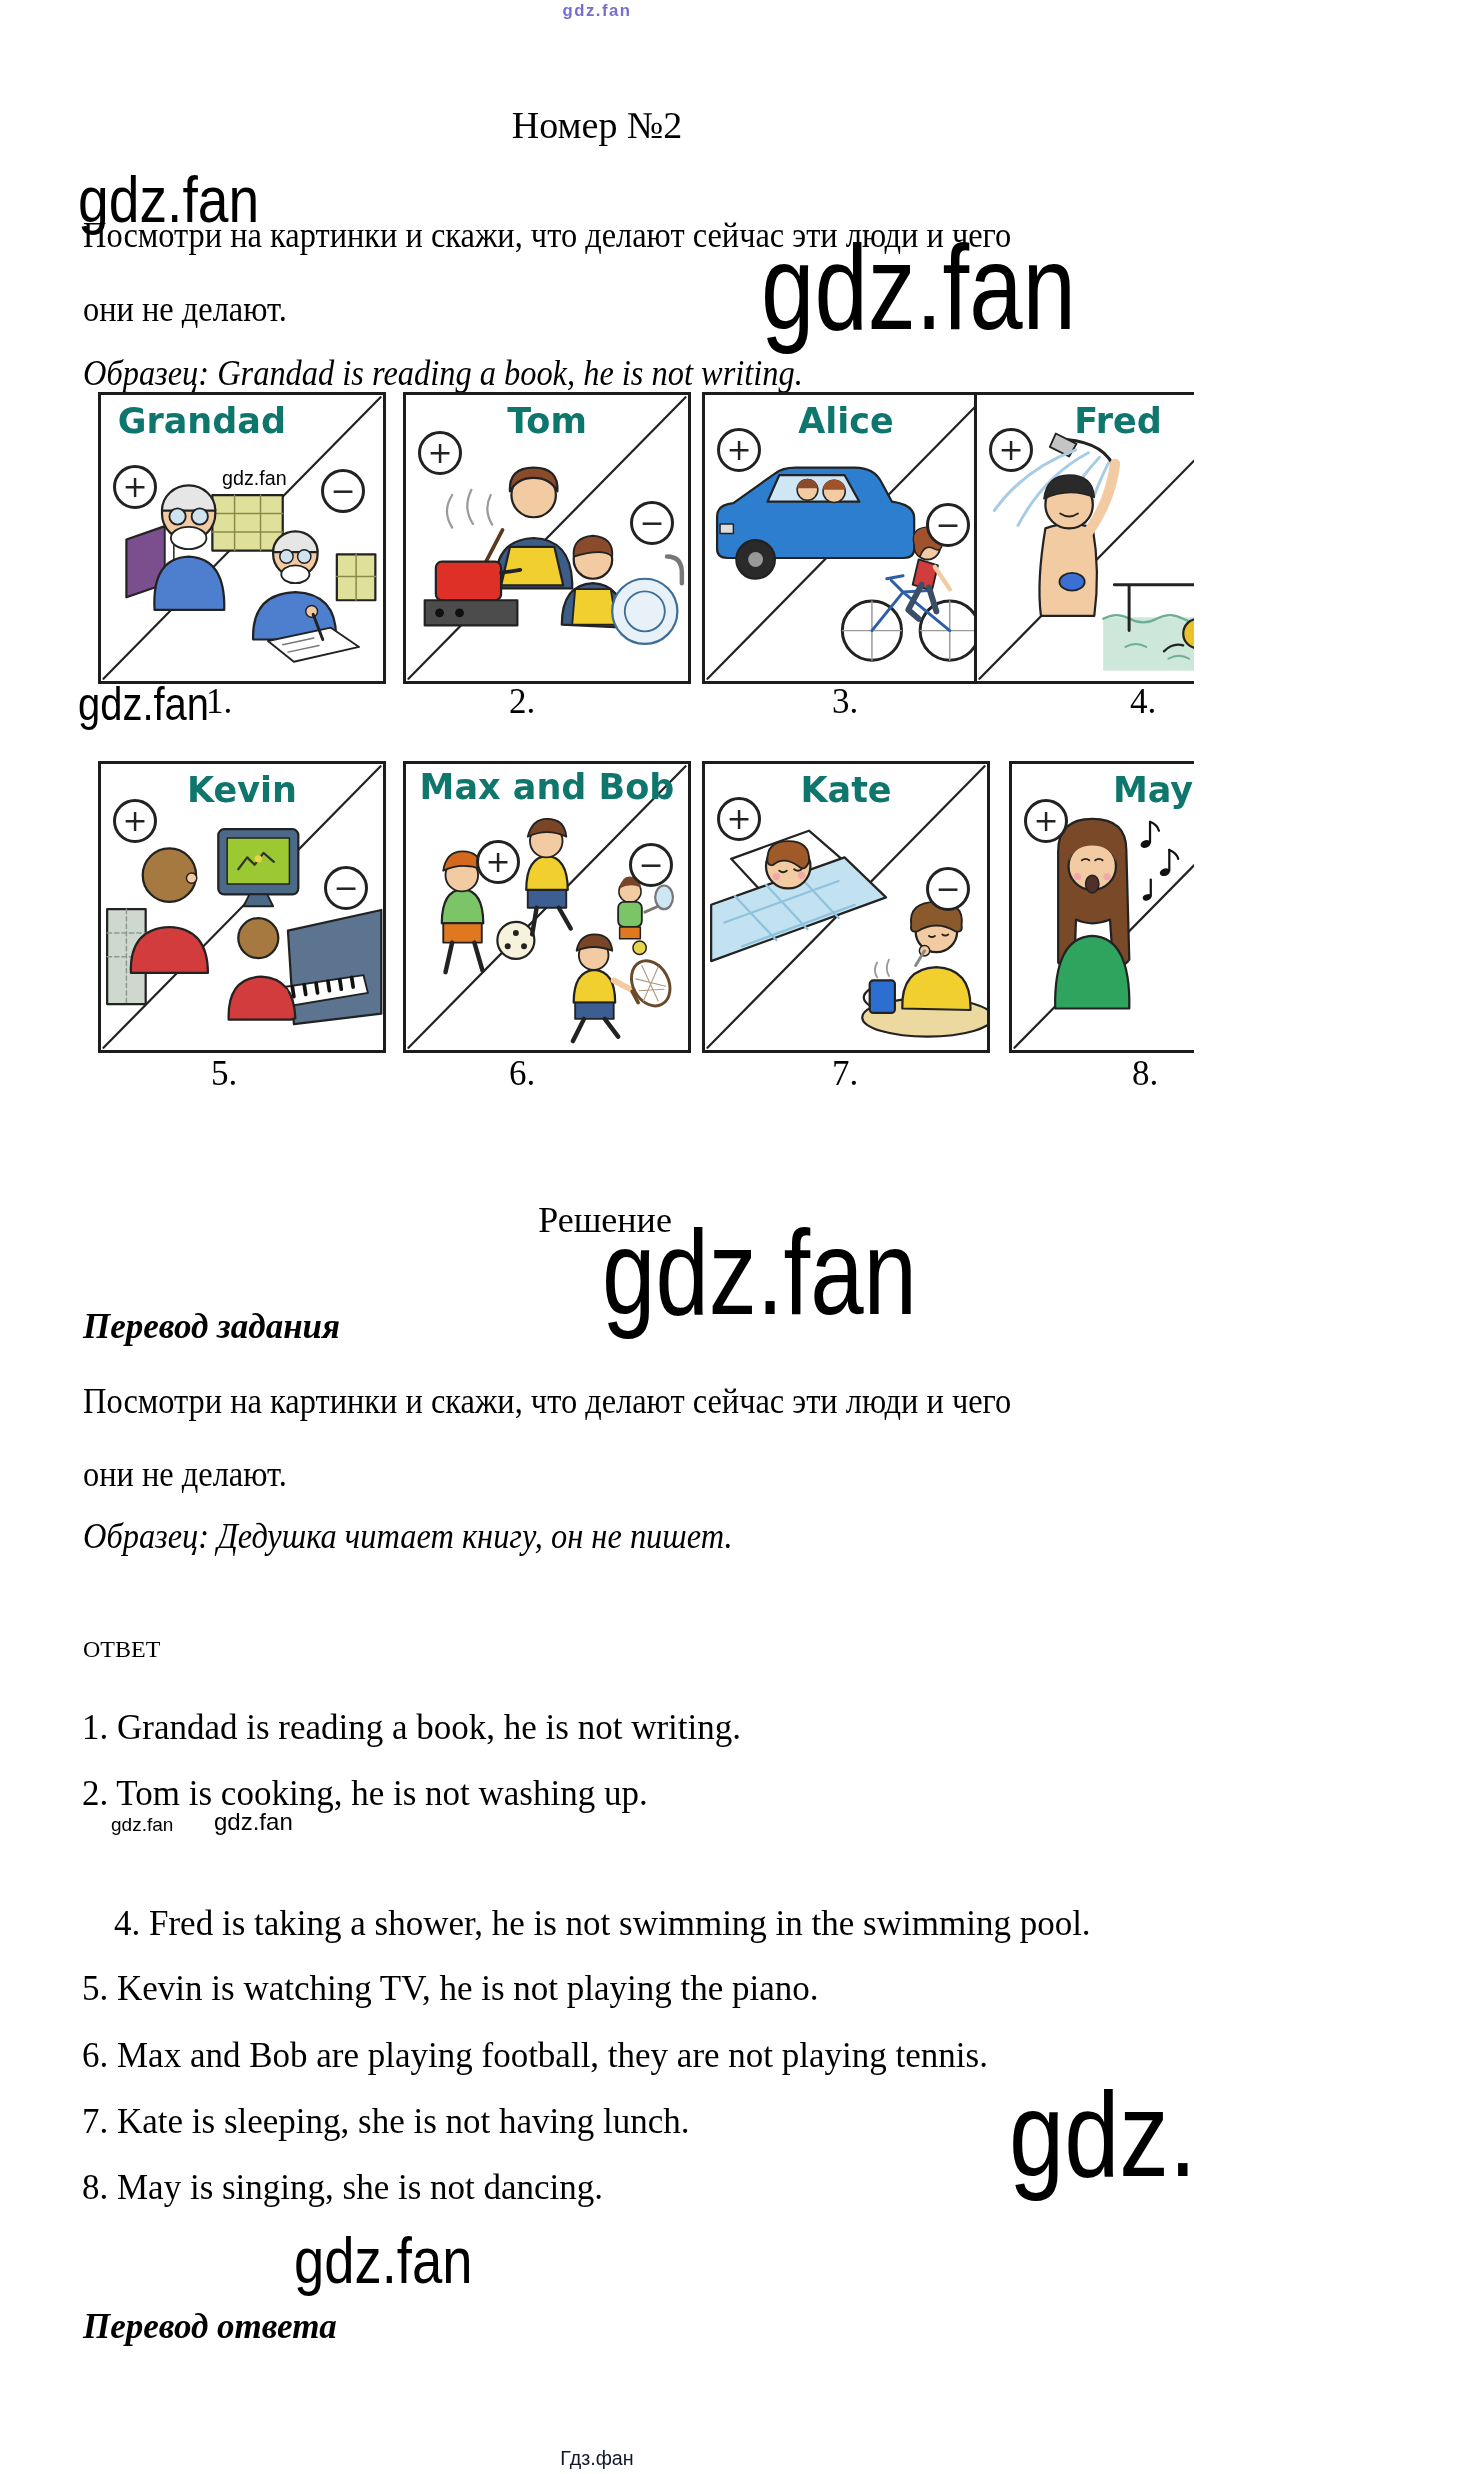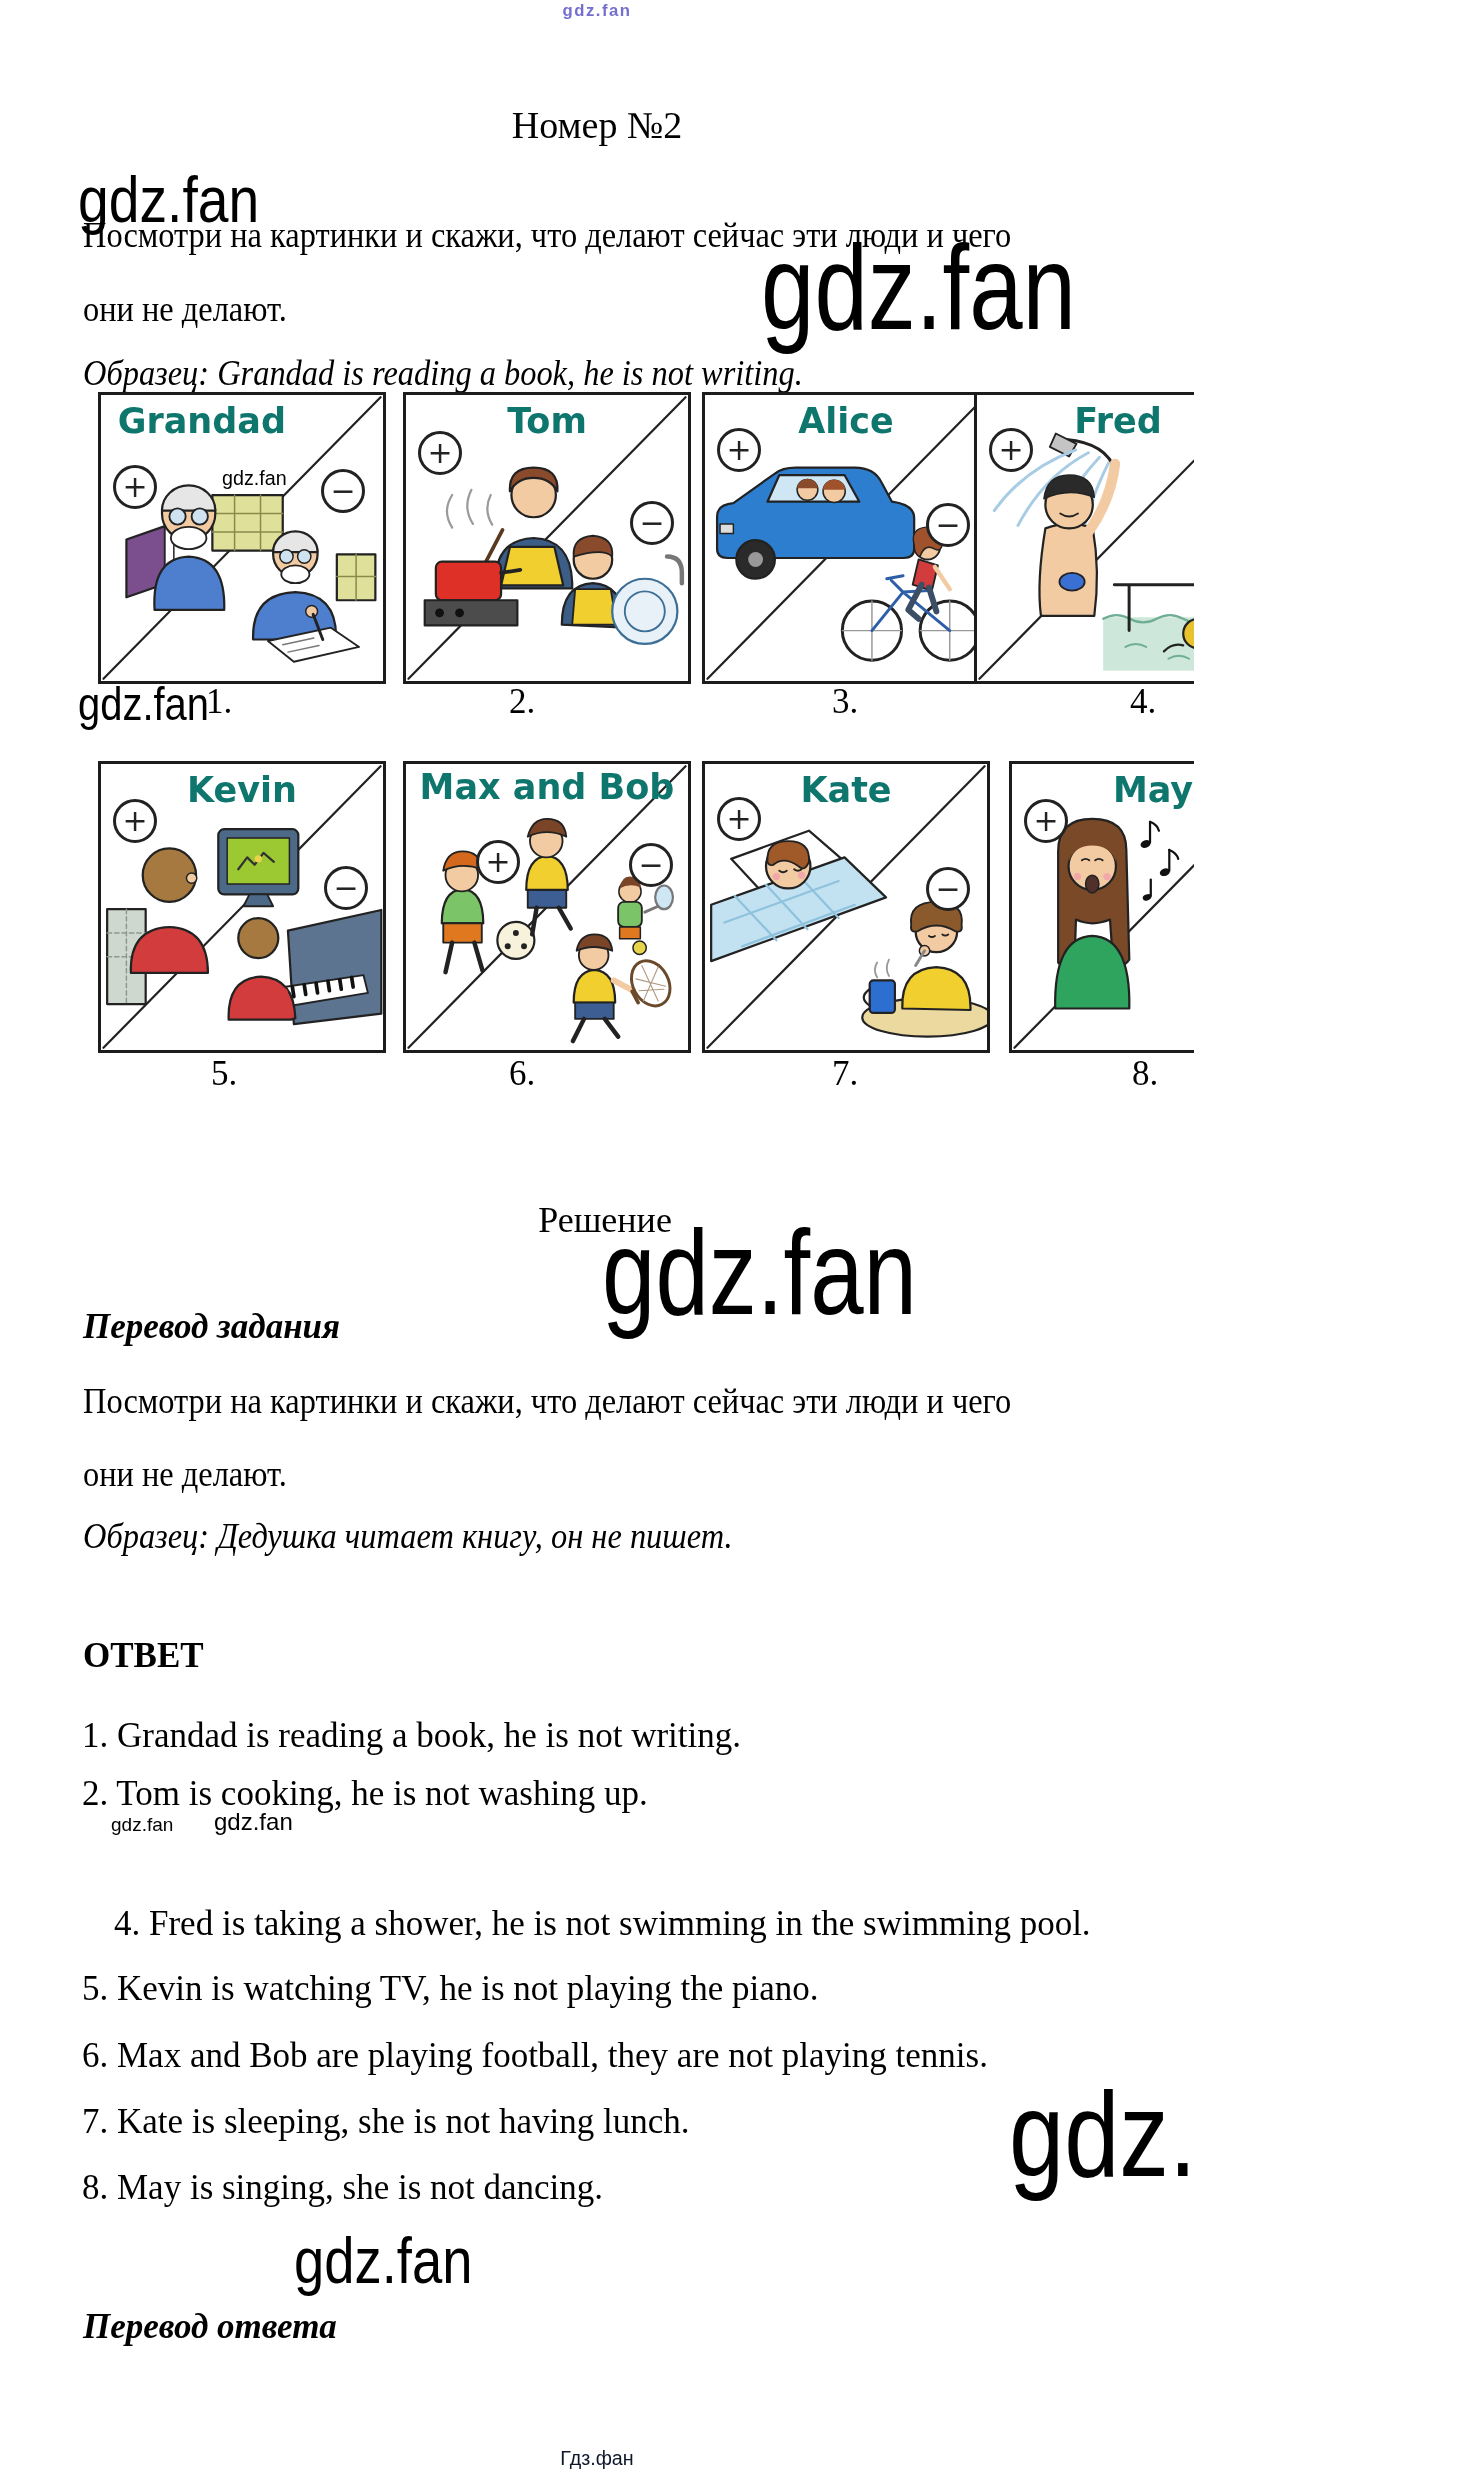--- a/index.html
+++ b/index.html
@@ -294,23 +294,23 @@
   <div class="num" style="left:1132px;top:1054px;">8.</div>
 
   <div class="abs center" style="top:1199px;font-size:36px;padding-left:8px;">Решение</div>
   <div class="wm" style="left:602px;top:1212px;font-size:120px;transform:scaleX(0.8);">gdz.fan</div>
   <div class="abs boldital" style="left:83px;top:1307px;font-size:35px;">Перевод задания</div>
 
   <div class="para" style="top:1380px;">Посмотри на картинки и скажи, что делают сейчас эти люди и чего</div>
   <div class="para" style="top:1453px;">они не делают.</div>
   <div class="para italic" style="top:1515px;">Образец: Дедушка читает книгу, он не пишет.</div>
 
-  <div class="abs" style="left:83px;top:1636px;font-size:35px;font-weight:700;text-align:right;">ОТВЕТ</div>
-
-  <div class="answer" style="top:1708px;margin-top:8px;">1. Grandad is reading a book, he is not writing.</div>
+  <div class="abs" style="left:83px;top:1636px;font-size:24px;font-weight:400;text-align:right;">ОТВЕТ</div>
+
+  <div class="answer" style="top:1708px;">1. Grandad is reading a book, he is not writing.</div>
   <div class="answer" style="top:1774px;">2. Tom is cooking, he is not washing up.</div>
   <div class="wm" style="left:111px;top:1815px;font-size:19px;">gdz.fan</div>
   <div class="wm" style="left:214px;top:1810px;font-size:24px;">gdz.fan</div>
   <div class="answer" style="top:1904px;margin-left:32px;">4. Fred is taking a shower, he is not swimming in the swimming pool.</div>
   <div class="answer" style="top:1969px;">5. Kevin is watching TV, he is not playing the piano.</div>
   <div class="answer" style="top:2036px;">6. Max and Bob are playing football, they are not playing tennis.</div>
   <div class="answer" style="top:2102px;">7. Kate is sleeping, she is not having lunch.</div>
   <div class="wm" style="left:1009px;top:2074px;font-size:121px;transform:scaleX(0.82);">gdz.fan</div>
   <div class="answer" style="top:2168px;">8. May is singing, she is not dancing.</div>
 

